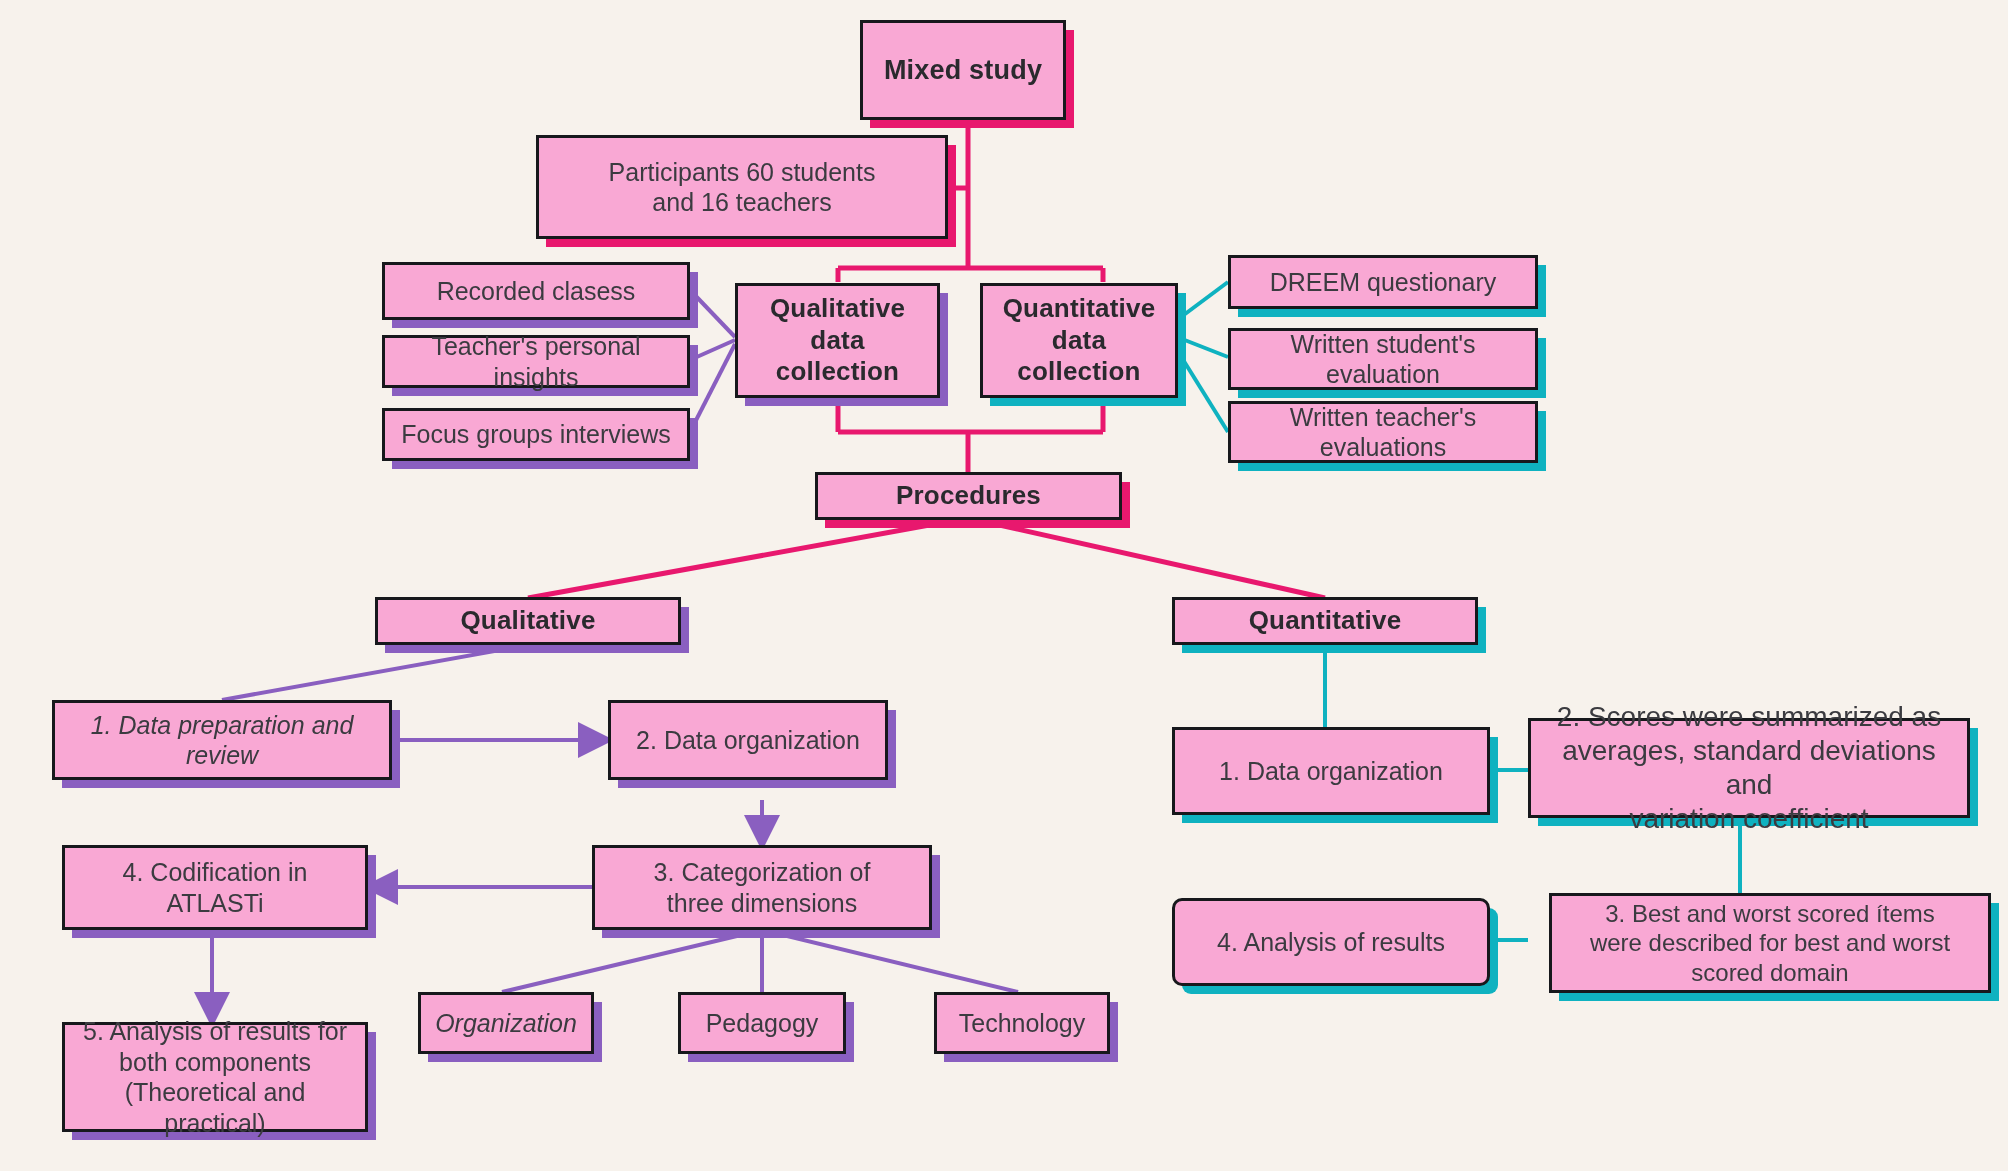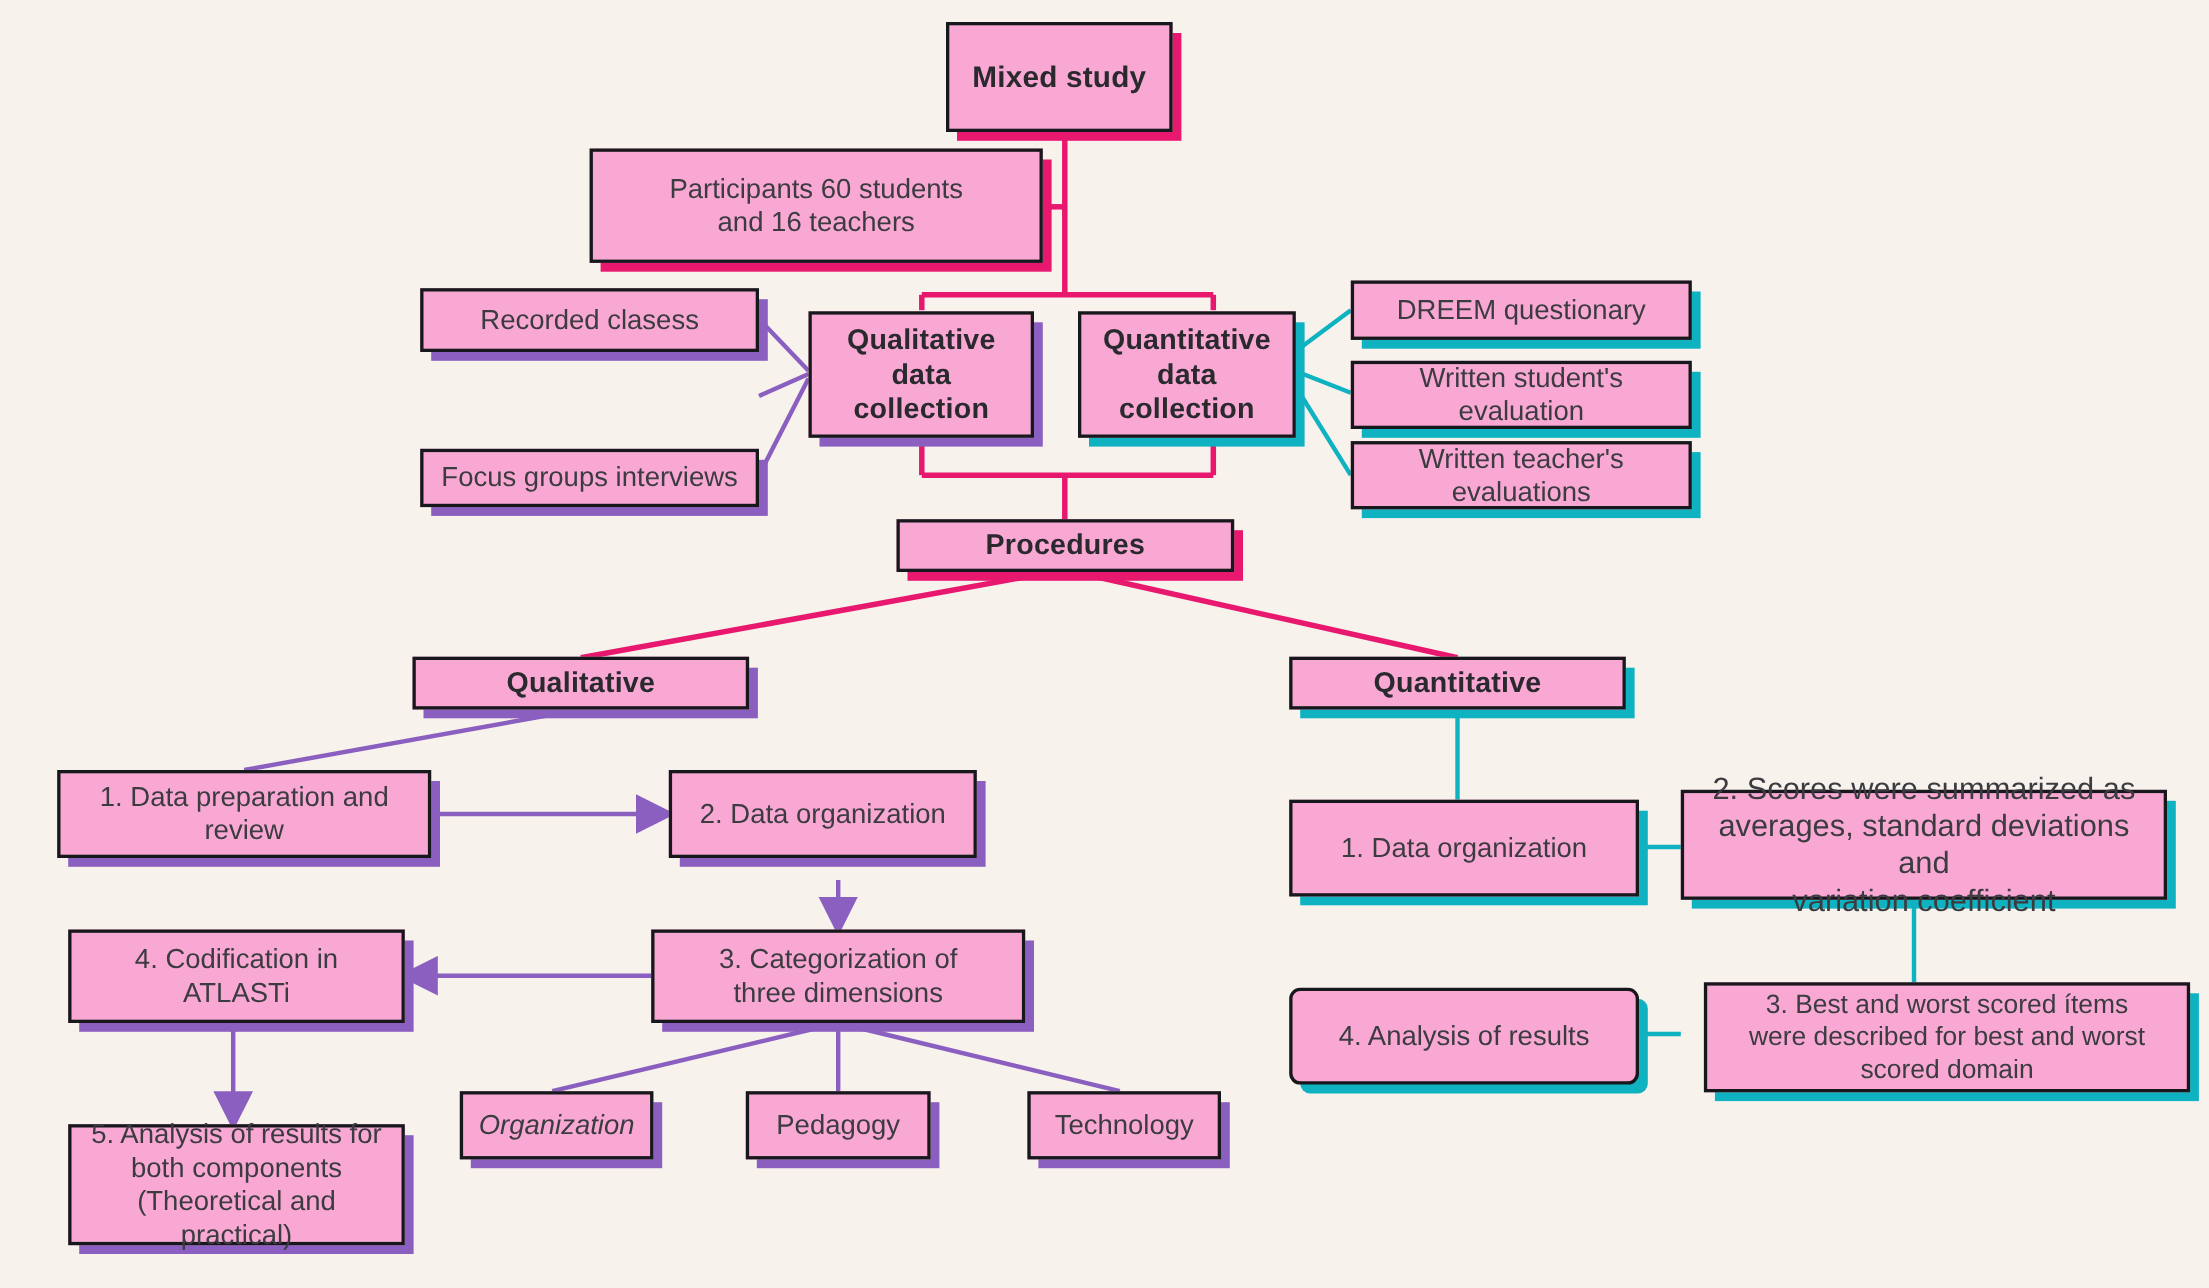--- a/index.html
+++ b/index.html
@@ -109,20 +109,23 @@
 
   <div class="node bold sh-teal" style="left:980px;top:283px;width:198px;height:115px;font-size:26px;">
     <span style="white-space:pre-line;">Quantitative
 data collection</span>
   </div>
 
   <div class="node sh-purple" style="left:382px;top:262px;width:308px;height:58px;">
     <span>Recorded clasess</span>
   </div>
 
+  <div class="node sh-purple" style="left:382px;top:335px;width:308px;height:53px;">
+    <span>Teacher's personal insights</span>
+  </div>
 
   <div class="node sh-purple" style="left:382px;top:408px;width:308px;height:53px;">
     <span>Focus groups interviews</span>
   </div>
 
   <div class="node sh-teal" style="left:1228px;top:255px;width:310px;height:54px;">
     <span>DREEM questionary</span>
   </div>
 
   <div class="node sh-teal" style="left:1228px;top:328px;width:310px;height:62px;">
@@ -140,21 +143,21 @@
   </div>
 
   <div class="node bold sh-purple" style="left:375px;top:597px;width:306px;height:48px;font-size:26px;">
     <span>Qualitative</span>
   </div>
 
   <div class="node bold sh-teal" style="left:1172px;top:597px;width:306px;height:48px;font-size:26px;">
     <span>Quantitative</span>
   </div>
 
-  <div class="node sh-purple" style="left:52px;top:700px;width:340px;height:80px;">
+  <div class="node sh-purple" style="left:52px;top:700px;width:340px;height:80px;font-style:italic;">
     <span style="white-space:pre-line;">1. Data preparation and
 review</span>
   </div>
 
   <div class="node sh-purple" style="left:608px;top:700px;width:280px;height:80px;">
     <span>2. Data organization</span>
   </div>
 
   <div class="node sh-purple" style="left:592px;top:845px;width:340px;height:85px;">
     <span style="white-space:pre-line;">3. Categorization of

